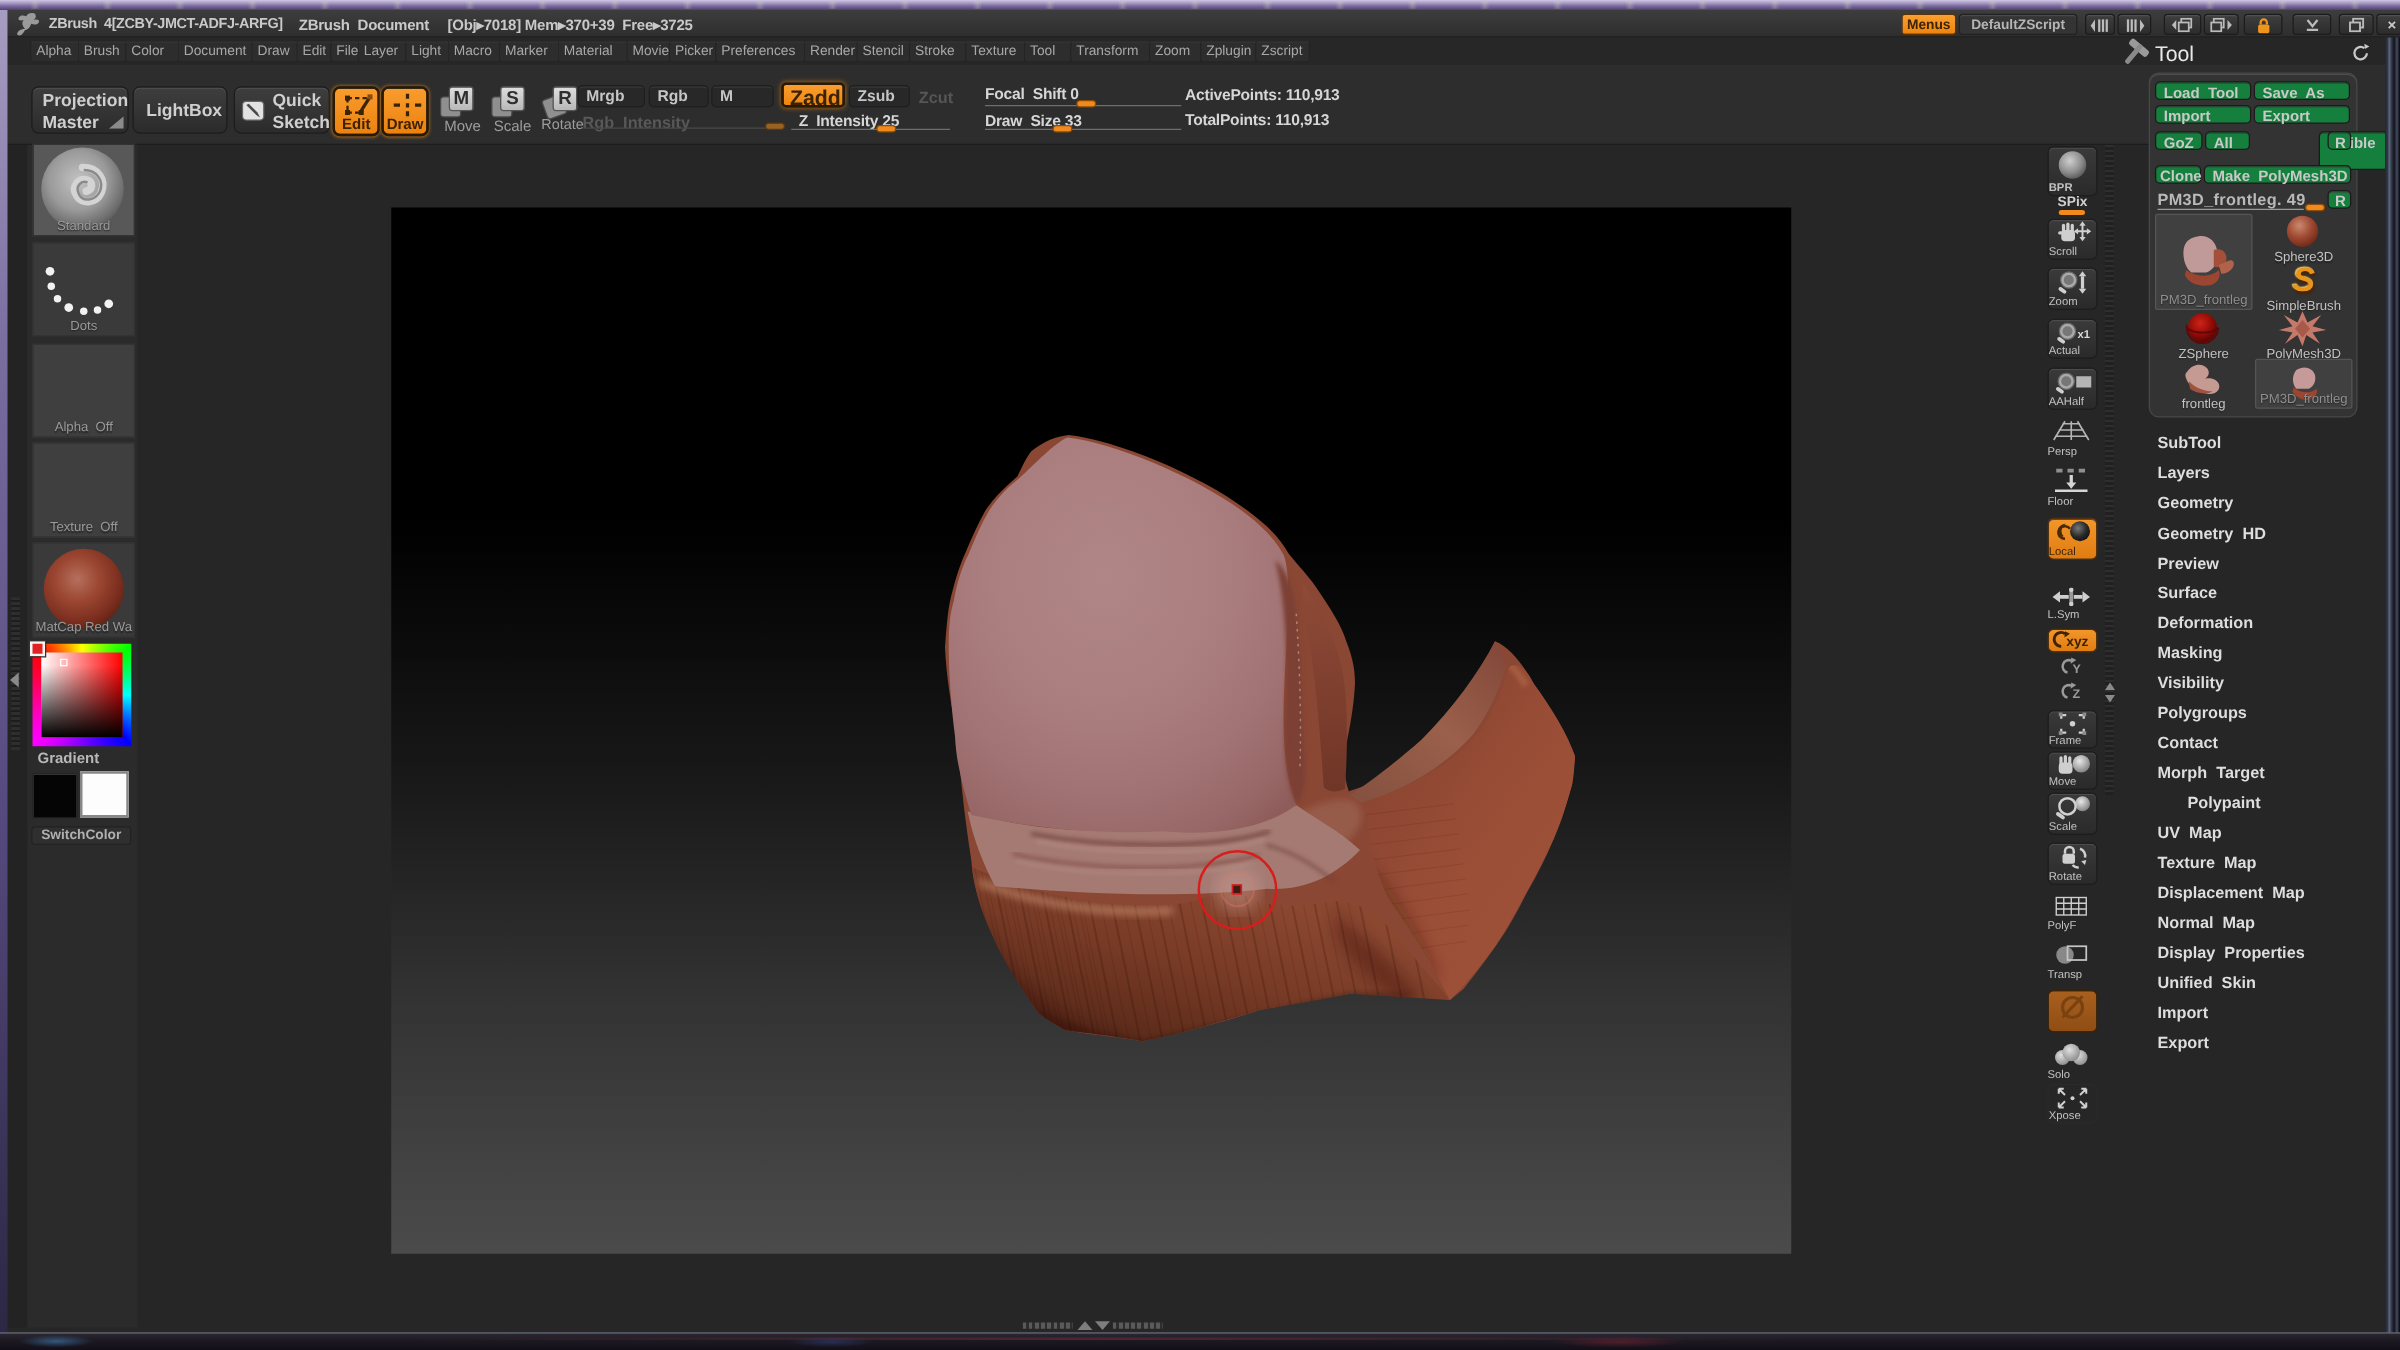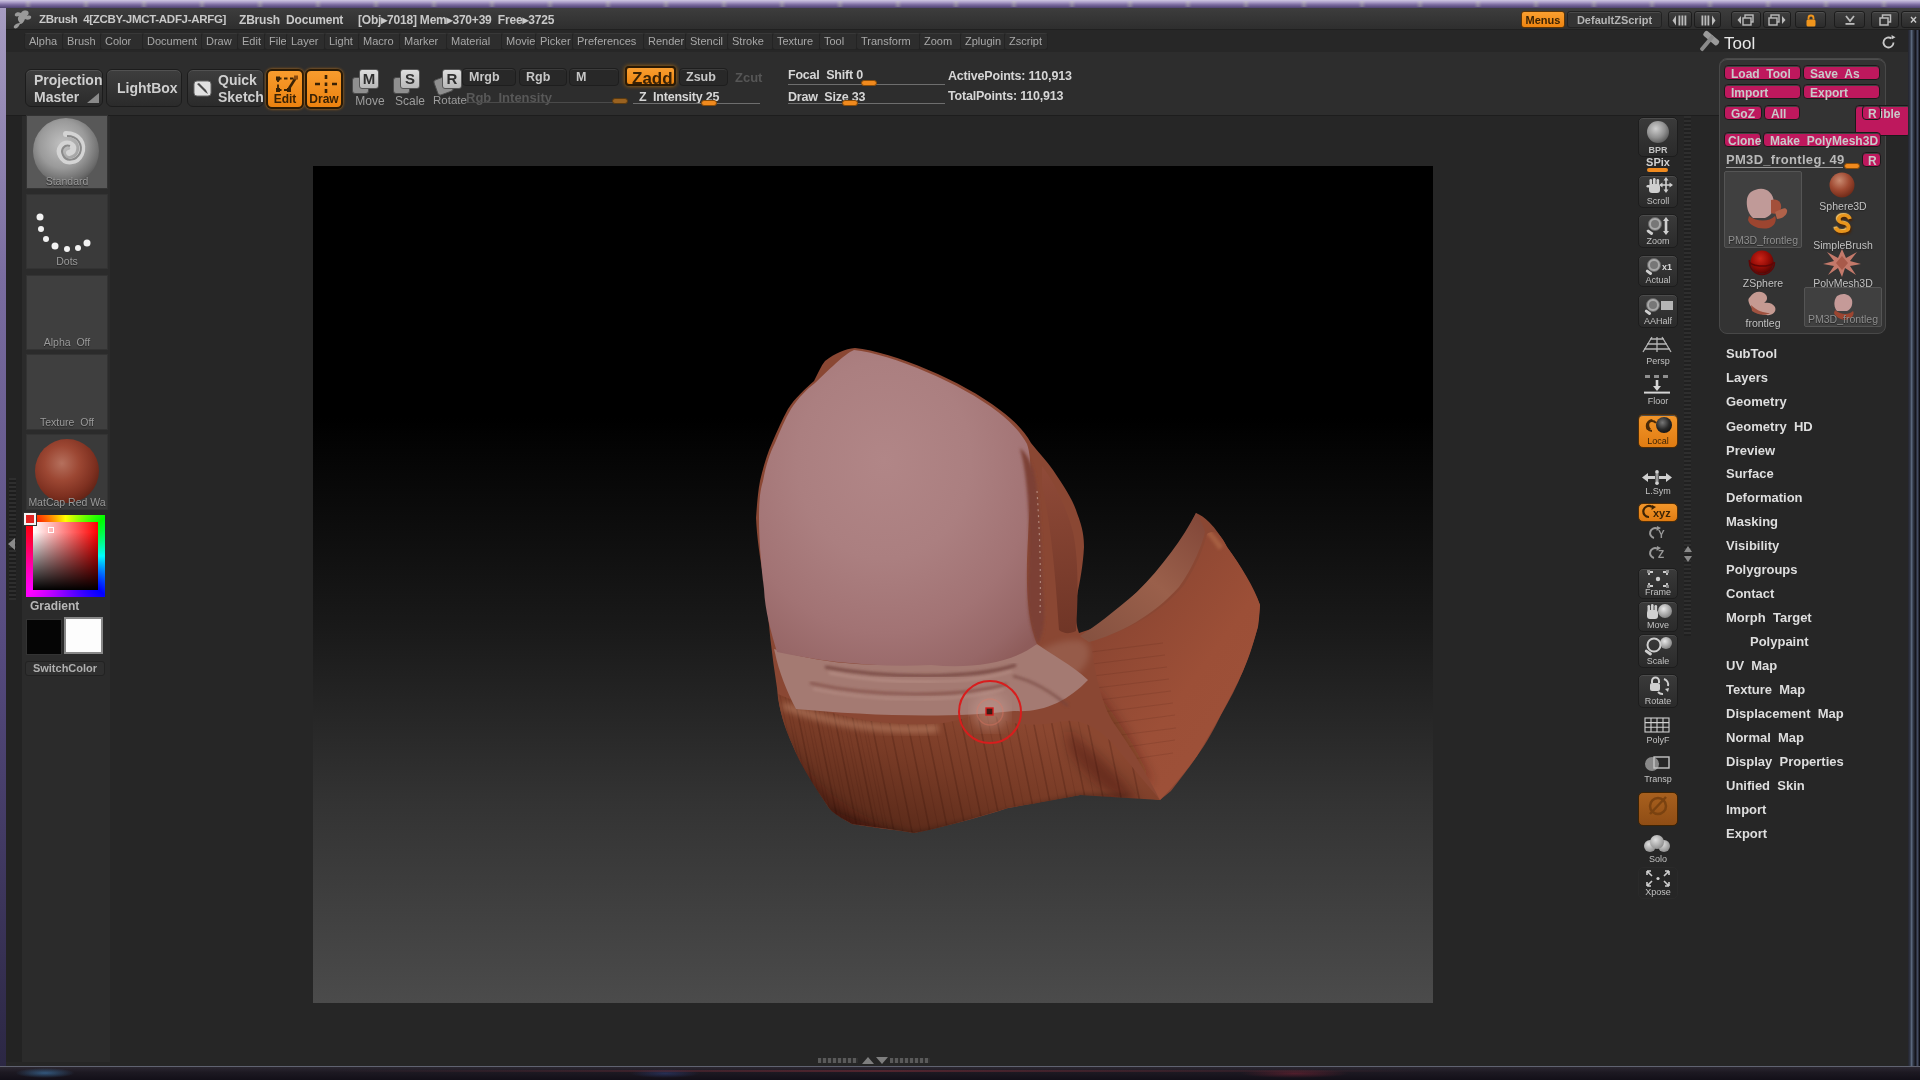--- a/index.html
+++ b/index.html
@@ -69,25 +69,25 @@
 
   
   #canvas { left:313px; top:166px; width:1120px; height:837px;
     background:linear-gradient(to bottom,#000 0%,#000 30%,#191919 55%,#333333 76%,#4b4b4b 100%); }
 
   
   .ric { position:absolute; left:1638px; width:40px; border-radius:5px;
     background:linear-gradient(to bottom,#3a3a3a,#2a2a2a); border:1px solid #1d1d1d;
     box-shadow:inset 0 1px 0 #4c4c4c; }
   .ric.orange { background:linear-gradient(to bottom,#f3962a,#e07c12); border-color:#512e07; }
-  .rlabel { position:absolute; left:0; bottom:1px; width:100%; text-align:center; font-size:9px;
+  .rlabel { position:absolute; left:0; bottom:1px; width:100%; text-align:left; font-size:9px;
     color:#c2c2c2;margin-top:27px; }
 
   
-  .tp-btn { position:absolute; border-radius:4px; background:#be185d; border:1px solid #1a1a1a;
+  .tp-btn { position:absolute; border-radius:4px; background:#15803d; border:1px solid #1a1a1a;
     box-shadow:inset 0 1px 0 #404040; color:#c9c9c9; font-size:12px; font-weight:bold;
     text-align:left; padding:1px 0 0 6px; letter-spacing:0; white-space:nowrap; }
   .sect { position:absolute; left:1726px; font-size:13px; font-weight:bold; color:#dedede;
     letter-spacing:0; white-space:nowrap; }
 </style>
 </head>
 <body>
 <div id="root">
   <div id="titlebar" class="abs">
     <svg class="abs" style="left:4px;top:0px" width="26" height="22" viewBox="0 0 26 22">

